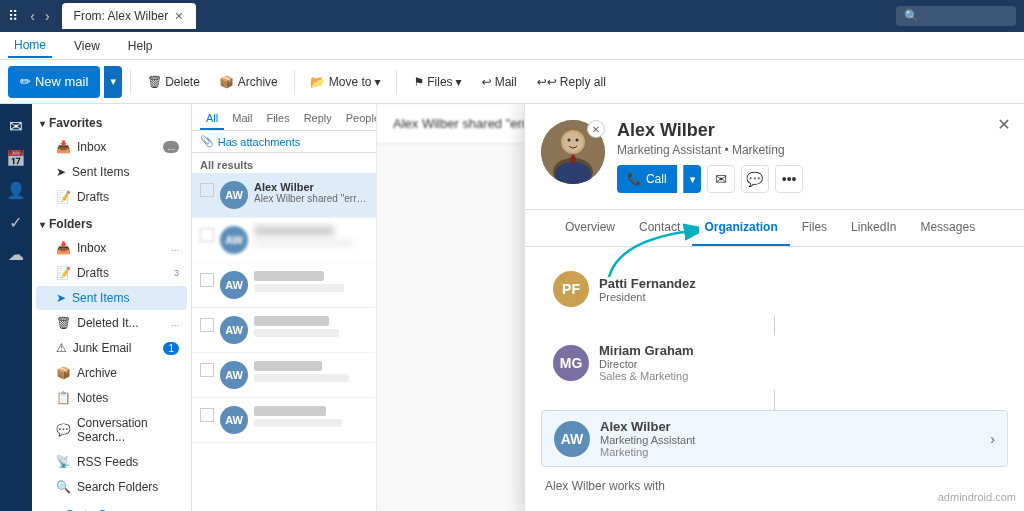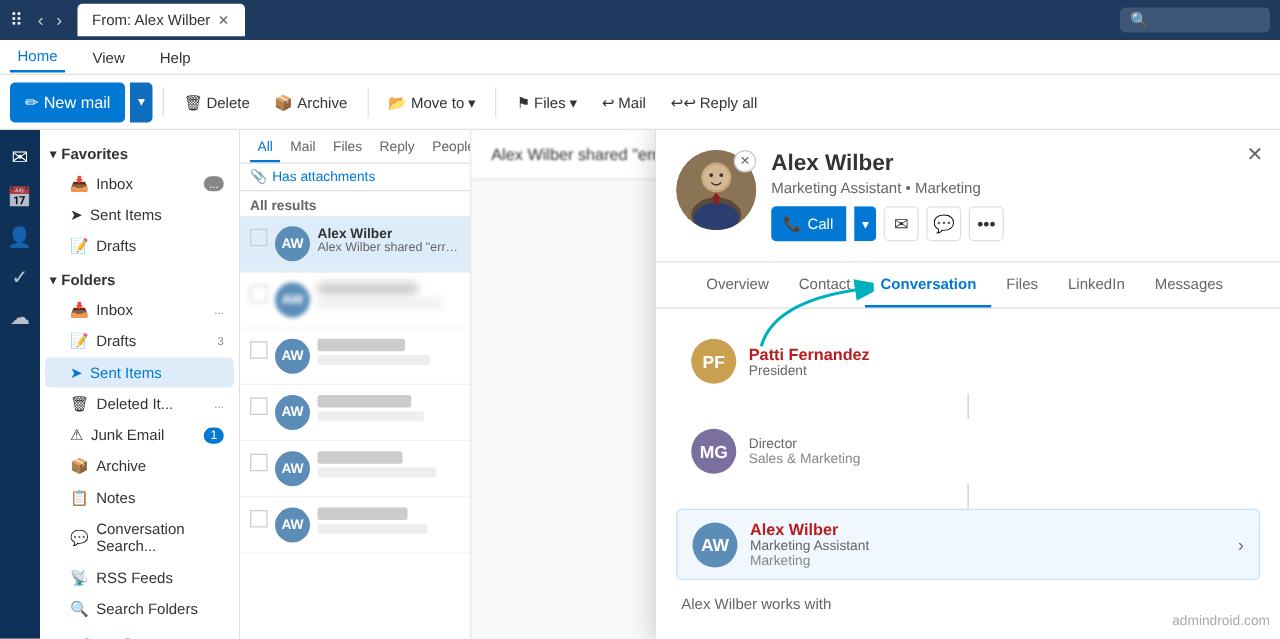--- a/index.html
+++ b/index.html
@@ -86,21 +86,21 @@
     .profile-tabs { display: flex; border-bottom: 1px solid #e0e0e0; padding: 0 28px; background: #fff; }
     .profile-tab { padding: 10px 12px; font-size: 12px; color: #666; cursor: pointer; border-bottom: 2px solid transparent; }
     .profile-tab.active { color: #0078d4; border-bottom: 2px solid #0078d4; font-weight: 600; }
 
     
     .org-content { padding: 16px; }
     .org-person { display: flex; align-items: center; gap: 10px; padding: 8px 12px; cursor: pointer; border-radius: 4px; position: relative; }
     .org-person.current { background: #f0f7ff; border: 1px solid #c7e0f4; }
     .org-person-avatar { width: 36px; height: 36px; border-radius: 50%; overflow: hidden; flex-shrink: 0; display: flex; align-items: center; justify-content: center; font-size: 14px; font-weight: 600; color: #fff; }
     .org-person-info { flex: 1; }
-    .org-person-name { font-size: 13px; font-weight: 600; color: #b91c1c; }
+    .org-person-name { font-size: 13px; font-weight: 600; color: #404040; }
     .org-person-role { font-size: 11px; color: #666; }
     .org-person-dept { font-size: 11px; color: #888; }
     .org-connector { display: flex; justify-content: center; height: 20px; }
     .org-connector-line { width: 1px; background: #ccc; height: 100%; }
     .org-chevron { color: #666; font-size: 14px; margin-left: auto; }
     .org-works-with { font-size: 12px; color: #666; margin: 12px 0 8px; padding: 0 4px; }
     .org-colleagues-grid { display: grid; grid-template-columns: 1fr 1fr 1fr; gap: 8px; }
     .org-colleague { display: flex; flex-direction: column; align-items: center; text-align: center; padding: 8px 4px; cursor: pointer; border-radius: 4px; }
 
     
@@ -397,21 +397,21 @@
             <button class="btn-action">💬</button>
             <button class="btn-action">•••</button>
           </div>
         </div>
         <button class="profile-close">✕</button>
       </div>
 
       <div class="profile-tabs">
         <div class="profile-tab">Overview</div>
         <div class="profile-tab">Contact</div>
-        <div class="profile-tab active">Conversation</div>
+        <div class="profile-tab active">Organization</div>
         <div class="profile-tab">Files</div>
         <div class="profile-tab">LinkedIn</div>
         <div class="profile-tab">Messages</div>
       </div>
 
       <div class="org-content">
 
         <div class="org-person">
           <div class="org-person-avatar" style="background:#c8a050;">PF</div>
           <div class="org-person-info">
@@ -420,20 +420,21 @@
           </div>
         </div>
 
         <div class="org-connector">
           <div class="org-connector-line"></div>
         </div>
 
         <div class="org-person">
           <div class="org-person-avatar" style="background:#7b6fa0;">MG</div>
           <div class="org-person-info">
+            <div class="org-person-name">Miriam Graham</div>
             <div class="org-person-role">Director</div>
             <div class="org-person-dept">Sales &amp; Marketing</div>
           </div>
         </div>
 
         <div class="org-connector">
           <div class="org-connector-line"></div>
         </div>
 
         <div class="org-person current">

